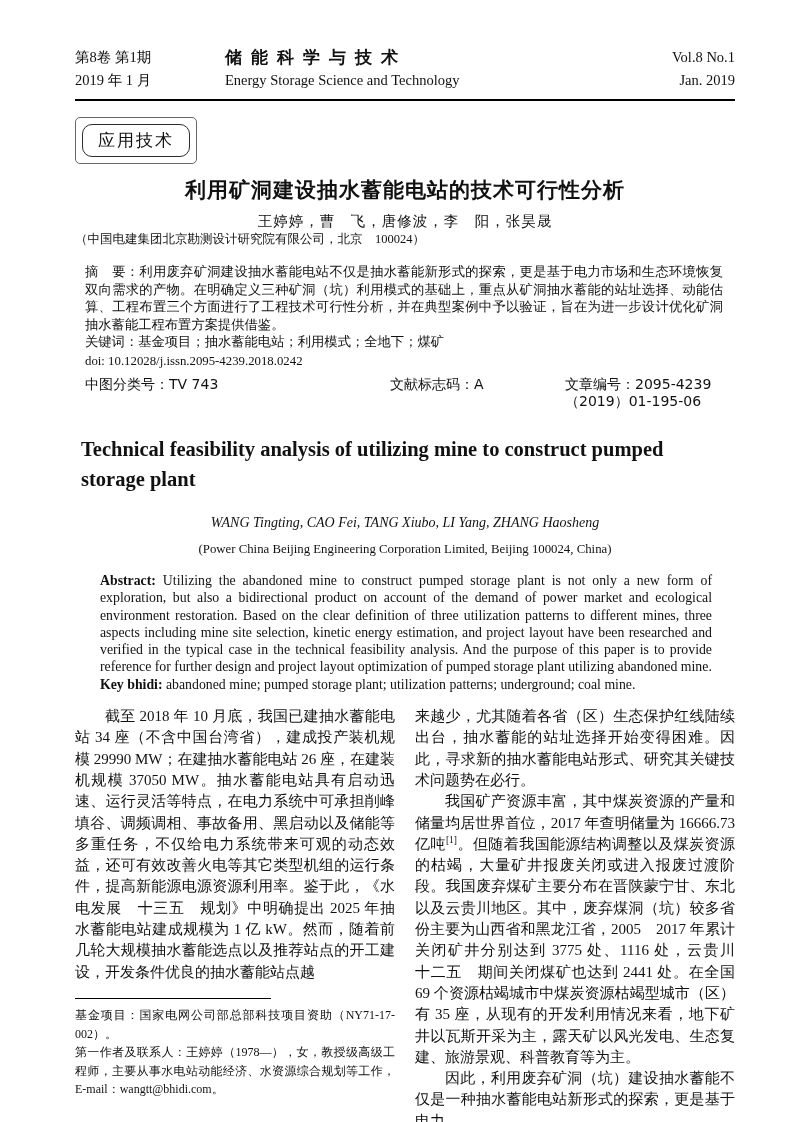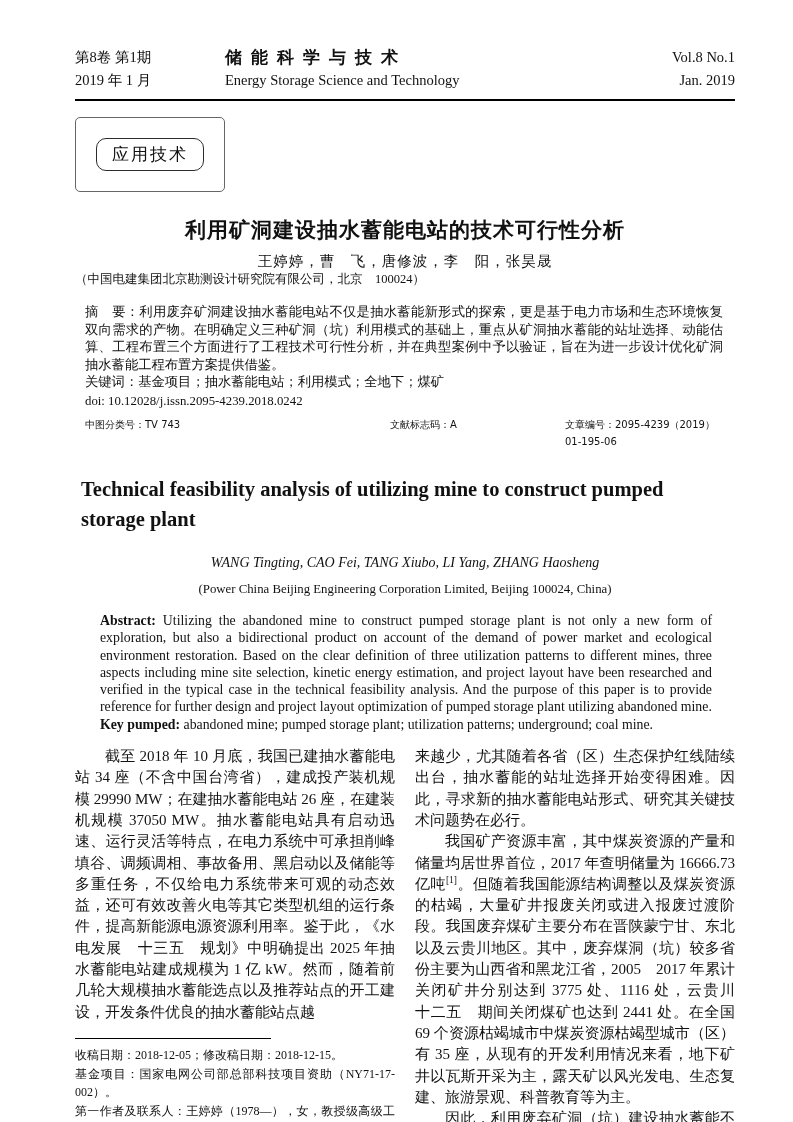--- a/index.html
+++ b/index.html
@@ -26,45 +26,45 @@
   .jh-center { flex:1; }
   .jh-title-cn {
     font-family:"DejaVu Sans","Liberation Sans",sans-serif;
     font-weight:bold; font-size:17px; letter-spacing:9px; line-height:23px;
   }
   .jh-title-en { font-size:14.5px; line-height:23px; }
 
   
   .badge-outer {
     display:inline-block; margin-top:16px;
-    border:1px solid #666; border-radius:5px; padding:20px;
+    border:1px solid #666; border-radius:5px; padding:6px;
   }
   .badge-inner {
     border:1.6px solid #2c2c2c; border-radius:10px;
     padding:4px 15px; font-size:17px; letter-spacing:2px;
   }
 
   
   .title-cn {
-    text-align:center; margin-top:24px;
+    text-align:center; margin-top:12px;
     font-size:21px; font-weight:bold; letter-spacing:1px;
   }
   .authors-cn { text-align:center; margin-top:8px; font-size:14.5px; letter-spacing:1px; }
   .affil-cn  { font-size:12.5px; }
 
   
   .abs-cn {
     margin:15px 12px 0 10px;
     font-size:13.3px; line-height:17.6px; text-align:justify;
   }
   .abs-cn p { text-align:justify; }
   .doi-line { margin:2px 12px 0 10px; font-size:12.8px; line-height:17px; }
   .meta-row {
     display:flex; margin:6px 12px 0 10px;
-    font-size:10px; line-height:17px;
+    font-size:14px; line-height:17px;
   }
   .meta-clc { flex:0 0 305px; }
   .meta-doc { flex:0 0 175px; }
   .meta-id  { flex:1; }
 
   
   .title-en {
     text-align:left; margin:24px 6px 0 6px;
     font-size:20.5px; font-weight:bold; line-height:30px;
   }
@@ -131,30 +131,29 @@
   </div>
 
   
   <h2 class="title-en">Technical feasibility analysis of utilizing mine to construct pumped storage plant</h2>
   <div class="authors-en">WANG Tingting, CAO Fei, TANG Xiubo, LI Yang, ZHANG Haosheng</div>
   <div class="affil-en">(Power China Beijing Engineering Corporation Limited, Beijing 100024, China)</div>
 
   
   <div class="abs-en">
     <p><span class="lbl">Abstract:</span><span> Utilizing the abandoned mine to construct pumped storage plant is not only a new form of exploration, but also a bidirectional product on account of the demand of power market and ecological environment restoration. Based on the clear definition of three utilization patterns to different mines, three aspects including mine site selection, kinetic energy estimation, and project layout have been researched and verified in the typical case in the technical feasibility analysis. And the purpose of this paper is to provide reference for further design and project layout optimization of pumped storage plant utilizing abandoned mine.</span></p>
-    <p><span class="lbl">Key pumped:</span><span> abandoned mine; pumped storage plant; utilization patterns; underground; coal mine.</span></p>
+    <p><span class="lbl">Key bhidi:</span><span> abandoned mine; pumped storage plant; utilization patterns; underground; coal mine.</span></p>
   </div>
 
   
   <div class="body-cols">
     <div class="col">
       <p class="indent">截至 2018 年 10 月底，我国已建抽水蓄能电站 34 座（不含中国台湾省），建成投产装机规模 29990 MW；在建抽水蓄能电站 26 座，在建装机规模 37050 MW。抽水蓄能电站具有启动迅速、运行灵活等特点，在电力系统中可承担削峰填谷、调频调相、事故备用、黑启动以及储能等多重任务，不仅给电力系统带来可观的动态效益，还可有效改善火电等其它类型机组的运行条件，提高新能源电源资源利用率。鉴于此，《水电发展　十三五　规划》中明确提出 2025 年抽水蓄能电站建成规模为 1 亿 kW。然而，随着前几轮大规模抽水蓄能选点以及推荐站点的开工建设，开发条件优良的抽水蓄能站点越</p>
       <div class="footnote-sep"></div>
       <div class="footnote">
-        <p>收稿日期：2018-12-05；修改稿日期：2018-12-15。</p>
         <p>基金项目：国家电网公司部总部科技项目资助（NY71-17-002）。</p>
         <p>第一作者及联系人：王婷婷（1978—），女，教授级高级工程师，主要从事水电站动能经济、水资源综合规划等工作，E-mail：wangtt@bhidi.com。</p>
       </div>
     </div>
     <div class="col">
       <p>来越少，尤其随着各省（区）生态保护红线陆续出台，抽水蓄能的站址选择开始变得困难。因此，寻求新的抽水蓄能电站形式、研究其关键技术问题势在必行。</p>
       <p class="indent"><span>我国矿产资源丰富，其中煤炭资源的产量和储量均居世界首位，2017 年查明储量为 16666.73 亿吨</span><sup>[1]</sup><span>。但随着我国能源结构调整以及煤炭资源的枯竭，大量矿井报废关闭或进入报废过渡阶段。我国废弃煤矿主要分布在晋陕蒙宁甘、东北以及云贵川地区。其中，废弃煤洞（坑）较多省份主要为山西省和黑龙江省，2005　2017 年累计关闭矿井分别达到 3775 处、1116 处，云贵川　十二五　期间关闭煤矿也达到 2441 处。在全国 69 个资源枯竭城市中煤炭资源枯竭型城市（区）有 35 座，从现有的开发利用情况来看，地下矿井以瓦斯开采为主，露天矿以风光发电、生态复建、旅游景观、科普教育等为主。</span></p>
       <p class="indent">因此，利用废弃矿洞（坑）建设抽水蓄能不仅是一种抽水蓄能电站新形式的探索，更是基于电力</p>
     </div>
   </div>

